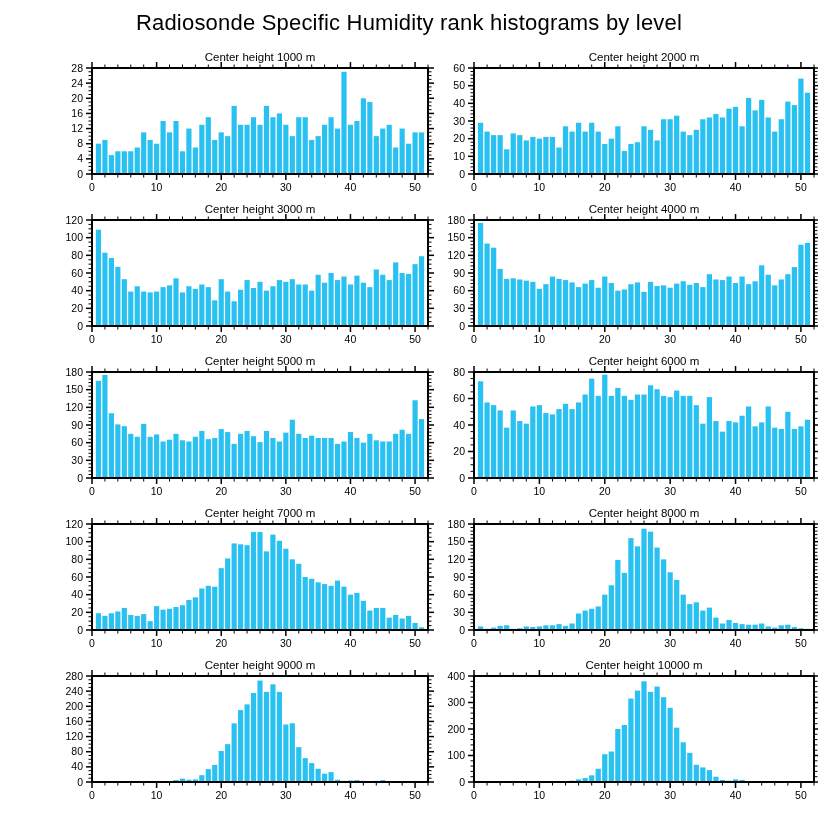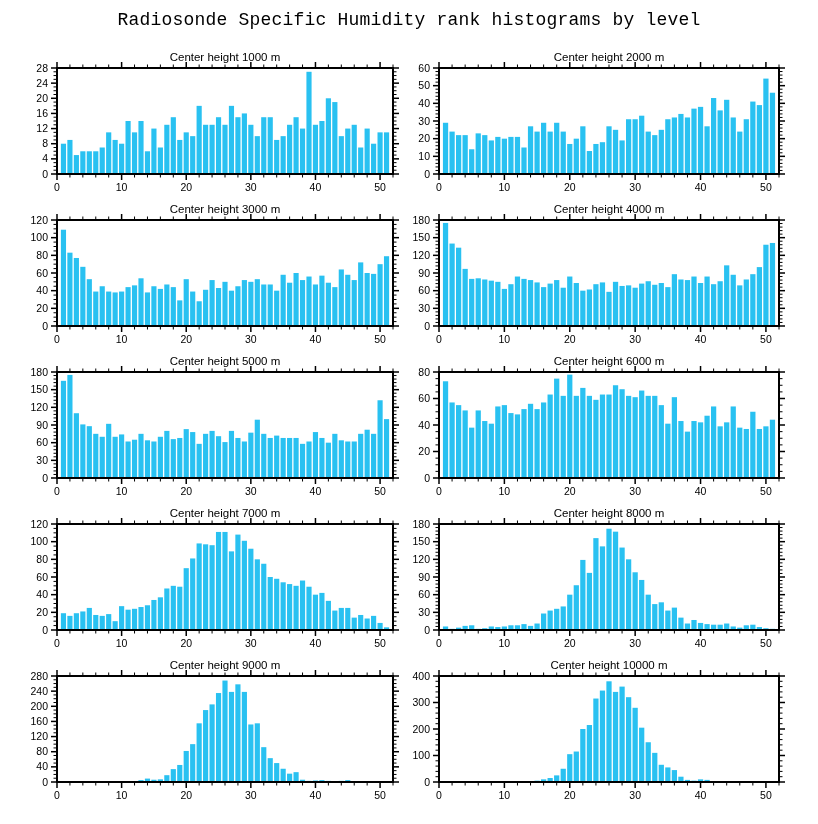--- a/index.html
+++ b/index.html
@@ -5,25 +5,26 @@
   html,body{margin:0;padding:0;background:#ffffff;}
   body{
     width:818px;height:824px;overflow:hidden;
     font-family:"Liberation Sans","DejaVu Sans",sans-serif;
     color:#000;
   }
   .page-header{
     height:48px;display:flex;align-items:flex-start;justify-content:center;
     padding-top:10px;box-sizing:border-box;
   }
-  .page-title{font-size:18px;letter-spacing:0.2px;font-family:Liberation Mono, monospace;}
+  .page-title{font-size:22px;letter-spacing:0.2px;}
   .chart-grid{
     display:grid;
     grid-template-columns:409px 409px;
     grid-auto-rows:152px;
+    margin-left:35px;
   }
   figure{margin:0;padding:0;}
   svg.chart{display:block;}
   svg text{fill:#000;font-family:"Liberation Sans","DejaVu Sans",sans-serif;}
   .subplot-title{font-size:11.5px;}
   .tick-label{font-size:10.5px;}
 </style>
 </head>
 <body>
 

